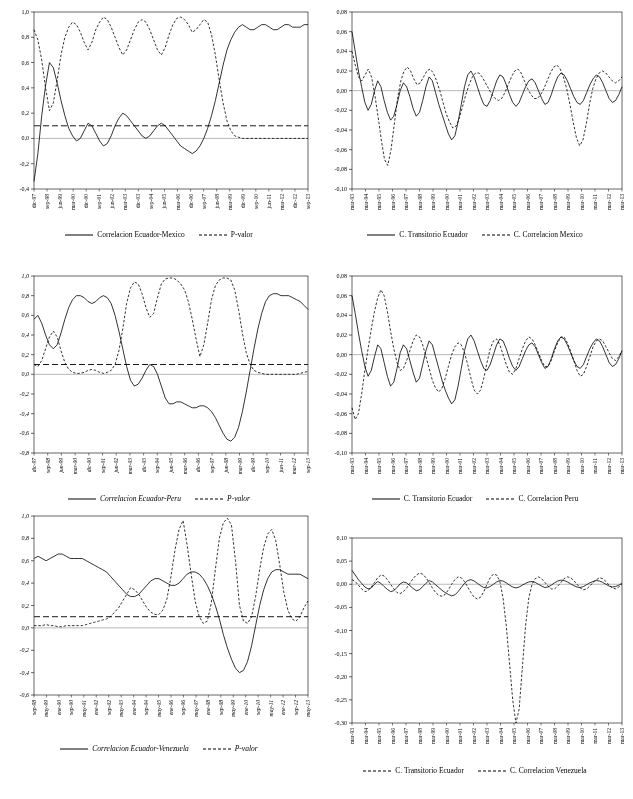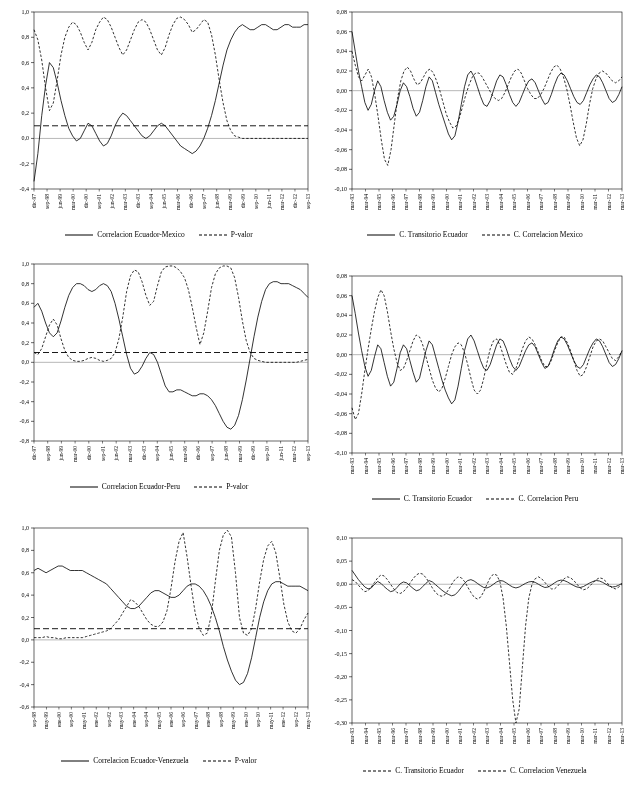--- a/index.html
+++ b/index.html
@@ -243,21 +243,21 @@
           <span class="legend-key">
             <svg width="28" height="6" viewBox="0 0 28 6">
               <line x1="0" y1="3" x2="28" y2="3" stroke="#000000" stroke-width="1" stroke-dasharray="3 2"></line>
             </svg>
           </span>
           <span class="legend-label">C. Correlacion Mexico</span>
         </div>
       </div>
   </div>
 
-  <div class="panel" style="left:4px; top:256px; width:310px; height:250px;">
+  <div class="panel" style="left:4px; top:268px; width:310px; height:250px;font-style:italic;">
     <div class="plot-wrap">
       <svg class="plot" id="svg-2" width="310" height="225" viewBox="0 0 310 225">
           <rect x="30" y="8" width="274" height="177" fill="#ffffff" stroke="#000000" stroke-width="0.6"></rect>
           <line x1="27" y1="185" x2="30" y2="185" stroke="#000000" stroke-width="0.6"></line>
           <text x="25" y="187" text-anchor="end" class="tick-text" fill="#000000">-0,8</text>
           <line x1="27" y1="165.33333333333331" x2="30" y2="165.33333333333331" stroke="#000000" stroke-width="0.6"></line>
           <text x="25" y="167.33333333333331" text-anchor="end" class="tick-text" fill="#000000">-0,6</text>
           <line x1="27" y1="145.66666666666666" x2="30" y2="145.66666666666666" stroke="#000000" stroke-width="0.6"></line>
           <text x="25" y="147.66666666666666" text-anchor="end" class="tick-text" fill="#000000">-0,4</text>
           <line x1="27" y1="126" x2="30" y2="126" stroke="#000000" stroke-width="0.6"></line>
@@ -426,21 +426,21 @@
           <span class="legend-key">
             <svg width="28" height="6" viewBox="0 0 28 6">
               <line x1="0" y1="3" x2="28" y2="3" stroke="#000000" stroke-width="1" stroke-dasharray="3 2"></line>
             </svg>
           </span>
           <span class="legend-label">C. Correlacion Peru</span>
         </div>
       </div>
   </div>
 
-  <div class="panel" style="left:4px; top:520px; width:310px; height:260px;">
+  <div class="panel" style="left:4px; top:508px; width:310px; height:260px;font-style:italic;">
     <div class="plot-wrap">
       <svg class="plot" id="svg-4" width="310" height="235" viewBox="0 0 310 235">
           <rect x="30" y="8" width="274" height="179" fill="#ffffff" stroke="#000000" stroke-width="0.6"></rect>
           <line x1="27" y1="187" x2="30" y2="187" stroke="#000000" stroke-width="0.6"></line>
           <text x="25" y="189" text-anchor="end" class="tick-text" fill="#000000">-0,6</text>
           <line x1="27" y1="164.625" x2="30" y2="164.625" stroke="#000000" stroke-width="0.6"></line>
           <text x="25" y="166.625" text-anchor="end" class="tick-text" fill="#000000">-0,4</text>
           <line x1="27" y1="142.25" x2="30" y2="142.25" stroke="#000000" stroke-width="0.6"></line>
           <text x="25" y="144.25" text-anchor="end" class="tick-text" fill="#000000">-0,2</text>
           <line x1="27" y1="119.87500000000001" x2="30" y2="119.87500000000001" stroke="#000000" stroke-width="0.6"></line>

